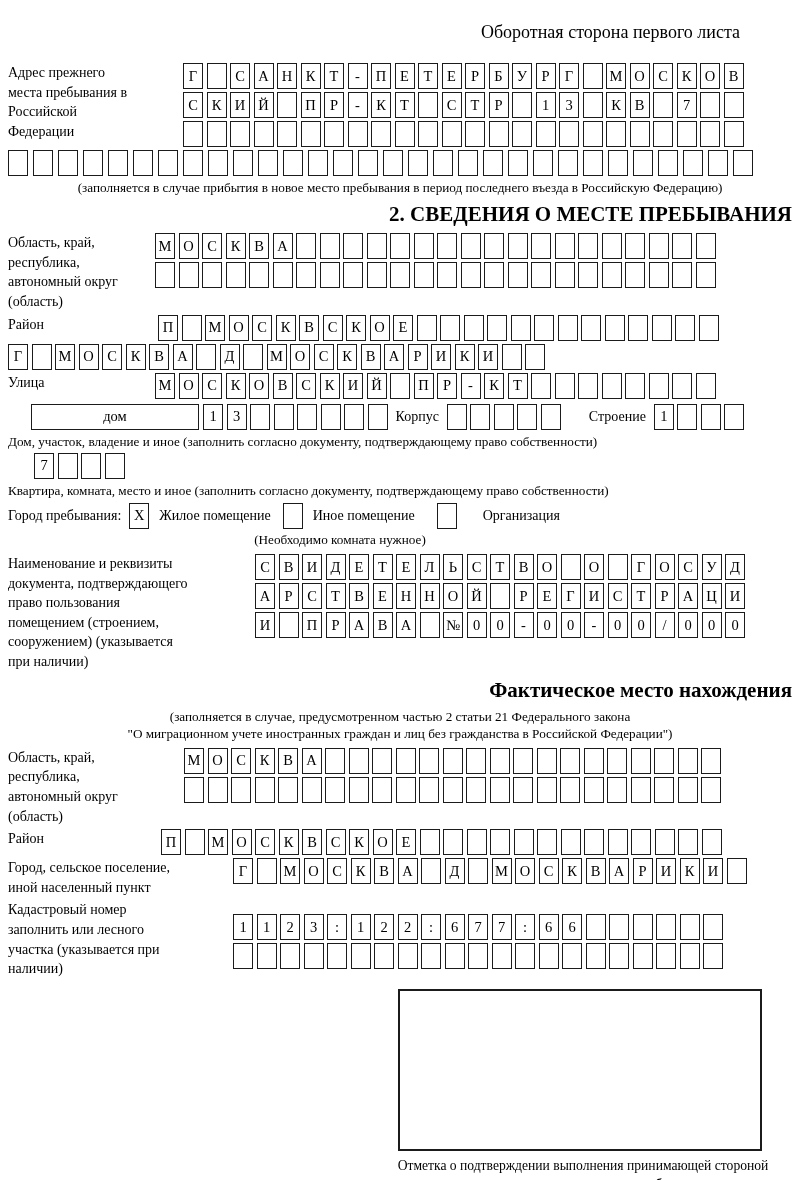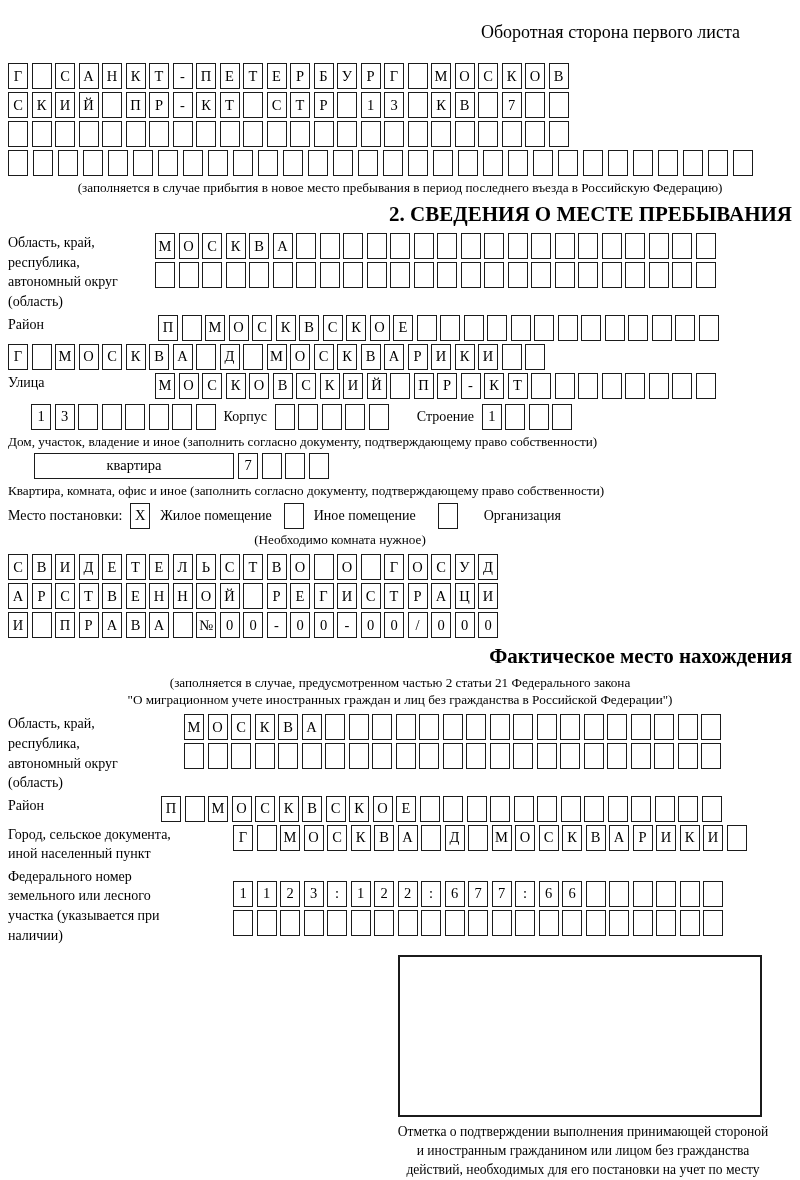--- a/index.html
+++ b/index.html
@@ -46,20 +46,21 @@
   .chkrow{display:flex;align-items:center;margin-top:4px;}
   .chkrow .cell{margin:0 0 0 8px;}
   .chkrow .opt{margin-left:10px;}
 </style>
 </head>
 <body>
 
 <div class="page-title">Оборотная сторона первого листа</div>
 
 <div class="frow mb3">
+  <div class="label w-addr">Адрес прежнего места пребывания в Российской Федерации</div>
   <div class="col">
     <div class="cells">
         <div class="cell">Г</div>
         <div class="cell"></div>
         <div class="cell">С</div>
         <div class="cell">А</div>
         <div class="cell">Н</div>
         <div class="cell">К</div>
         <div class="cell">Т</div>
         <div class="cell">-</div>
@@ -310,20 +311,21 @@
       <div class="cell"></div>
       <div class="cell"></div>
       <div class="cell"></div>
       <div class="cell"></div>
       <div class="cell"></div>
       <div class="cell"></div>
     </div>
 </div>
 
 <div class="frow mb3" style="margin-left:23px;margin-top:5px;">
+  <div class="widebox" style="width:168px;margin-right:4px;">дом</div>
   <div class="cells">
       <div class="cell">1</div>
       <div class="cell">3</div>
       <div class="cell"></div>
       <div class="cell"></div>
       <div class="cell"></div>
       <div class="cell"></div>
       <div class="cell"></div>
       <div class="cell"></div>
     </div>
@@ -339,42 +341,42 @@
   <div class="cells">
       <div class="cell">1</div>
       <div class="cell"></div>
       <div class="cell"></div>
       <div class="cell"></div>
     </div>
 </div>
 <div class="note mb3" style="text-align:left;">Дом, участок, владение и иное (заполнить согласно документу, подтверждающему право собственности)</div>
 
 <div class="frow mb3" style="margin-left:26px;margin-top:2px;">
-  <div class="widebox" style="width:200px;margin-right:4px;">квартира</div>
   <div class="cells">
       <div class="cell">7</div>
       <div class="cell"></div>
       <div class="cell"></div>
       <div class="cell"></div>
     </div>
 </div>
-<div class="note mb3" style="text-align:left;">Квартира, комната, офис и иное (заполнить согласно документу, подтверждающему право собственности)</div>
+<div class="note mb3" style="text-align:left;">Квартира, комната, место и иное (заполнить согласно документу, подтверждающему право собственности)</div>
 
 <div class="chkrow">
-  <div>Место постановки:</div>
+  <div>Город пребывания:</div>
   <div class="cell">X</div>
   <div class="opt">Жилое помещение</div>
   <div class="cell" style="margin-left:12px;"> </div>
   <div class="opt">Иное помещение</div>
   <div class="cell" style="margin-left:22px;"> </div>
   <div class="opt" style="margin-left:26px;">Организация</div>
 </div>
 <div class="note mb6" style="margin-right:120px;margin-top:2px;">(Необходимо комната нужное)</div>
 
 <div class="frow mb6" style="margin-top:4px;">
+  <div class="label w-doc">Наименование и реквизиты документа, подтверждающего право пользования помещением (строением, сооружением) (указывается при наличии)</div>
   <div class="col">
     <div class="cells">
         <div class="cell">С</div>
         <div class="cell">В</div>
         <div class="cell">И</div>
         <div class="cell">Д</div>
         <div class="cell">Е</div>
         <div class="cell">Т</div>
         <div class="cell">Е</div>
         <div class="cell">Л</div>
@@ -525,21 +527,21 @@
       <div class="cell"></div>
       <div class="cell"></div>
       <div class="cell"></div>
       <div class="cell"></div>
       <div class="cell"></div>
       <div class="cell"></div>
     </div>
 </div>
 
 <div class="frow mb3">
-  <div class="label w-fgor">Город, сельское документа, иной населенный пункт</div>
+  <div class="label w-fgor">Город, сельское поселение, иной населенный пункт</div>
   <div class="cells">
       <div class="cell">Г</div>
       <div class="cell"></div>
       <div class="cell">М</div>
       <div class="cell">О</div>
       <div class="cell">С</div>
       <div class="cell">К</div>
       <div class="cell">В</div>
       <div class="cell">А</div>
       <div class="cell"></div>
@@ -553,21 +555,21 @@
       <div class="cell">А</div>
       <div class="cell">Р</div>
       <div class="cell">И</div>
       <div class="cell">К</div>
       <div class="cell">И</div>
       <div class="cell"></div>
     </div>
 </div>
 
 <div class="frow">
-  <div class="label w-kad">Федерального номер земельного или лесного участка (указывается при наличии)</div>
+  <div class="label w-kad">Кадастровый номер заполнить или лесного участка (указывается при наличии)</div>
   <div class="col" style="margin-top:14px;">
     <div class="cells">
         <div class="cell">1</div>
         <div class="cell">1</div>
         <div class="cell">2</div>
         <div class="cell">3</div>
         <div class="cell">:</div>
         <div class="cell">1</div>
         <div class="cell">2</div>
         <div class="cell">2</div>

